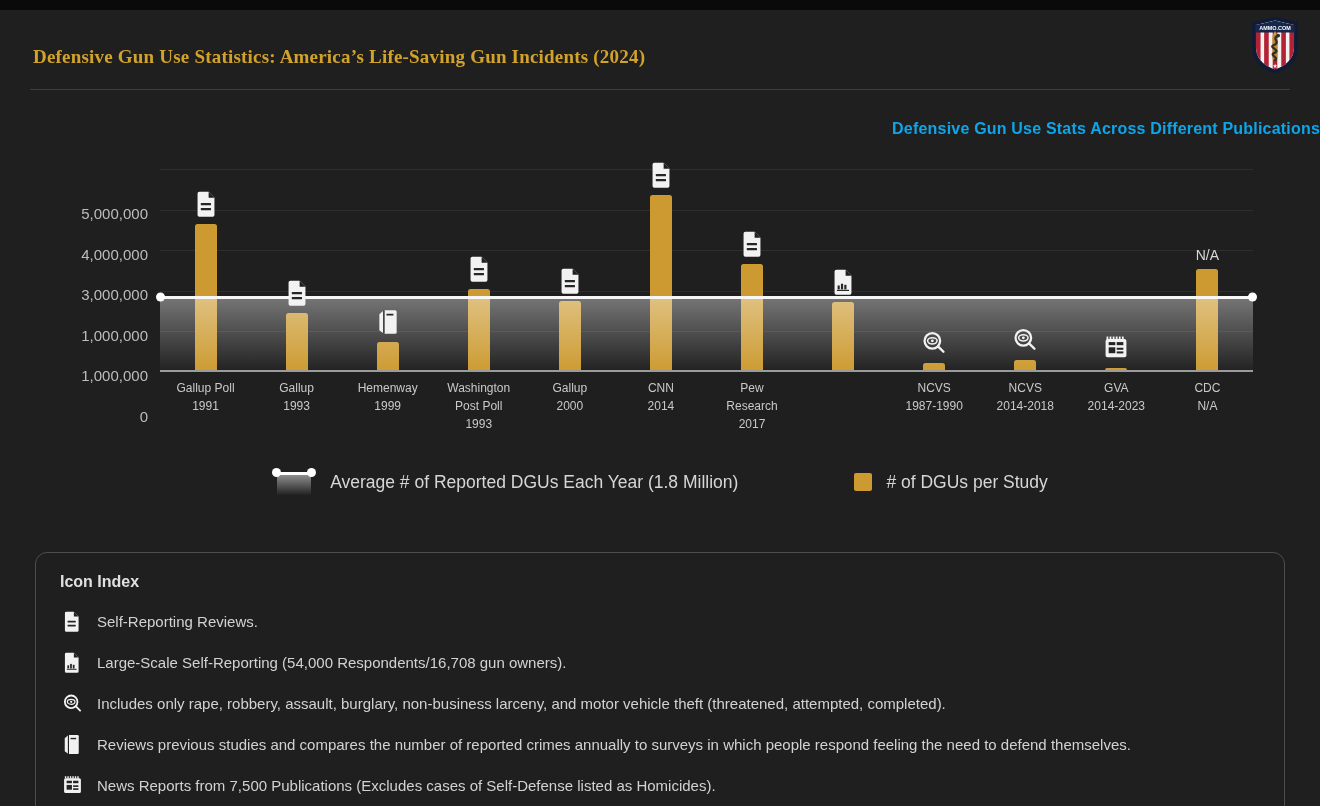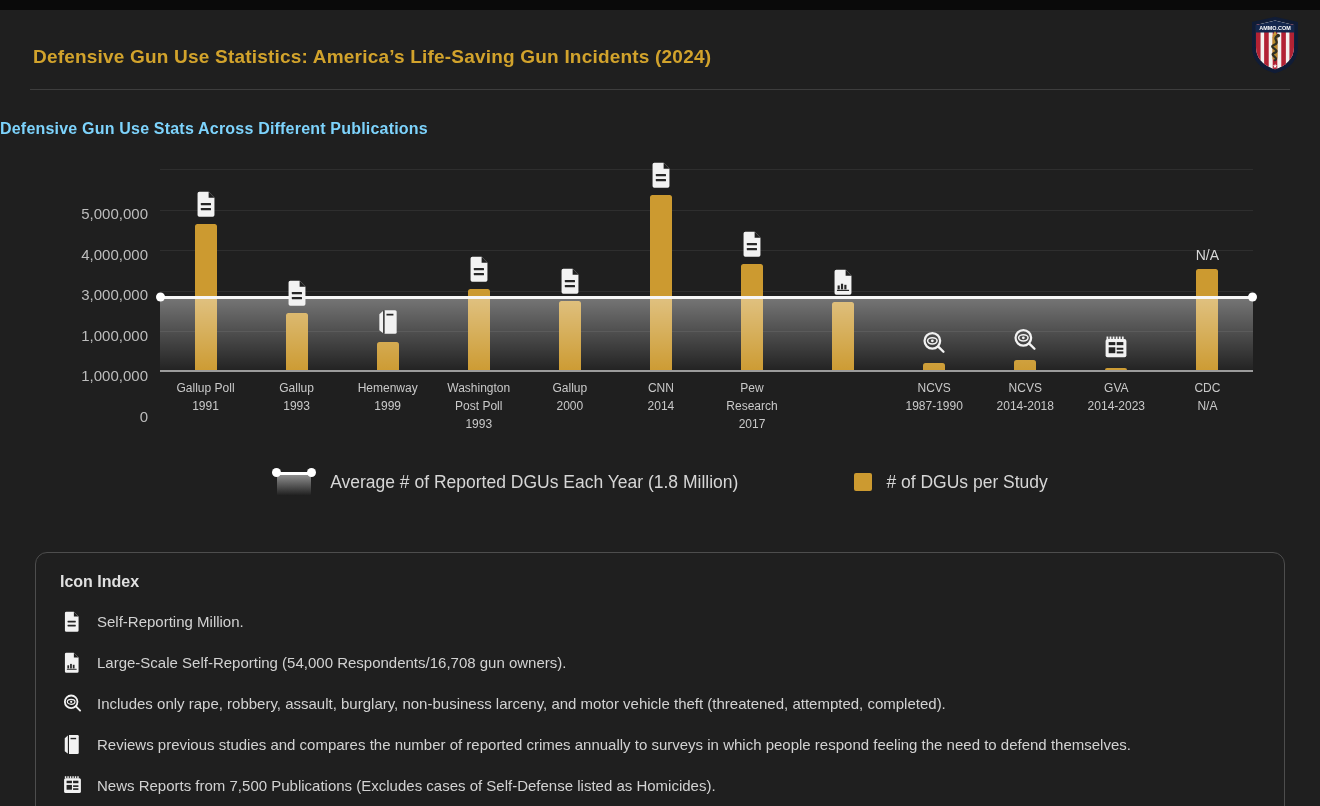--- a/index.html
+++ b/index.html
@@ -3,24 +3,24 @@
 <meta charset="utf-8">
 <style>
   html,body{margin:0;padding:0;}
   body{
     width:1320px;height:806px;overflow:hidden;
     background:#1f1f1f;
     font-family:"Liberation Sans",sans-serif;
   }
   .top-strip{height:10px;background:#0a0a0a;}
   .header{position:relative;height:79px;}
-  .page-title{position:absolute;left:33px;top:36px;margin:0;font-size:19px;font-weight:700;color:#d2a32c;letter-spacing:.2px;}
+  .page-title{position:absolute;left:33px;top:36px;margin:0;font-size:19px;font-weight:700;color:#d2a32c;letter-spacing:.2px;font-family:Liberation Serif, serif;}
   .logo{position:absolute;right:22px;top:6px;width:46px;height:58px;cursor:pointer;line-height:0;}
   .divider{border:none;border-top:1px solid #3d3d3d;margin:0 30px;}
-  .chart-title{margin:30px 0 12px;text-align:left;font-size:16px;font-weight:700;color:#7dd3fc;letter-spacing:.2px;}
+  .chart-title{margin:30px 0 12px;text-align:right;font-size:16px;font-weight:700;color:#0ea5e9;letter-spacing:.2px;}
   .plot-wrap{position:relative;margin:31px 0 0 160px;width:1093px;height:203px;}
   .chart-area{position:absolute;left:0;top:0;right:0;bottom:0;border-bottom:2px solid #9b9b9b;}
   .gridline{position:absolute;left:0;right:0;height:1px;background:#2e2e2e;}
   .ytick{position:absolute;right:calc(100% + 12px);transform:translateY(-50%);font-size:15px;color:#bdbdbd;white-space:nowrap;margin-top:44px;}
   .columns{position:absolute;left:0;top:0;right:0;bottom:0;display:flex;}
   .bar-column{flex:1;position:relative;}
   .bar{position:absolute;bottom:0;left:50%;transform:translateX(-50%);width:22px;background:#cc9a30;border-radius:2.5px 2.5px 0 0;z-index:1;}
   .bar-icon{position:absolute;left:50%;transform:translateX(-50%);z-index:5;line-height:0;}
   .na-label{position:absolute;left:50%;transform:translateX(-50%);z-index:5;font-size:14px;color:#d8d8d8;white-space:nowrap;}
   .x-label{position:absolute;top:calc(100% + 9px);left:50%;transform:translateX(-50%);width:100px;text-align:center;font-size:12px;line-height:1.5;color:#c9c9c9;white-space:pre-line;}
@@ -272,21 +272,21 @@
   <div id="icon-index-items">
       <div class="ii-item">
         <span class="ii-icon">
           <svg width="17.5" height="21" viewBox="0 0 20 24">
       <path d="M2.2 0.8 h10.2 l5.4 5.4 v16 a1.6 1.6 0 0 1 -1.6 1.6 H3.8 a1.6 1.6 0 0 1 -1.6 -1.6 V2.4 a1.6 1.6 0 0 1 1.6 -1.6 z" fill="#f2f2f2"></path>
       <path d="M12.4 0.8 l5.4 5.4 h-5.4 z" fill="#1f1f1f"></path>
       <rect x="5.2" y="11" width="9.4" height="2.1" rx="0.5" fill="#262626"></rect>
       <rect x="5.2" y="15.6" width="9.4" height="2.1" rx="0.5" fill="#262626"></rect>
           </svg>
         </span>
-        <span class="ii-text">Self-Reporting Million.</span>
+        <span class="ii-text">Self-Reporting Reviews.</span>
       </div>
       <div class="ii-item">
         <span class="ii-icon">
           <svg width="17.5" height="21" viewBox="0 0 20 24">
       <path d="M2.2 0.8 h10.2 l5.4 5.4 v16 a1.6 1.6 0 0 1 -1.6 1.6 H3.8 a1.6 1.6 0 0 1 -1.6 -1.6 V2.4 a1.6 1.6 0 0 1 1.6 -1.6 z" fill="#f2f2f2"></path>
       <path d="M12.4 0.8 l5.4 5.4 h-5.4 z" fill="#1f1f1f"></path>
       <rect x="5" y="15.2" width="2" height="3.6" fill="#262626"></rect>
       <rect x="8.1" y="13.6" width="2" height="5.2" fill="#262626"></rect>
       <rect x="11.2" y="14.6" width="2" height="4.2" fill="#262626"></rect>
       <rect x="4.4" y="19.2" width="11.2" height="1.1" fill="#262626"></rect>

